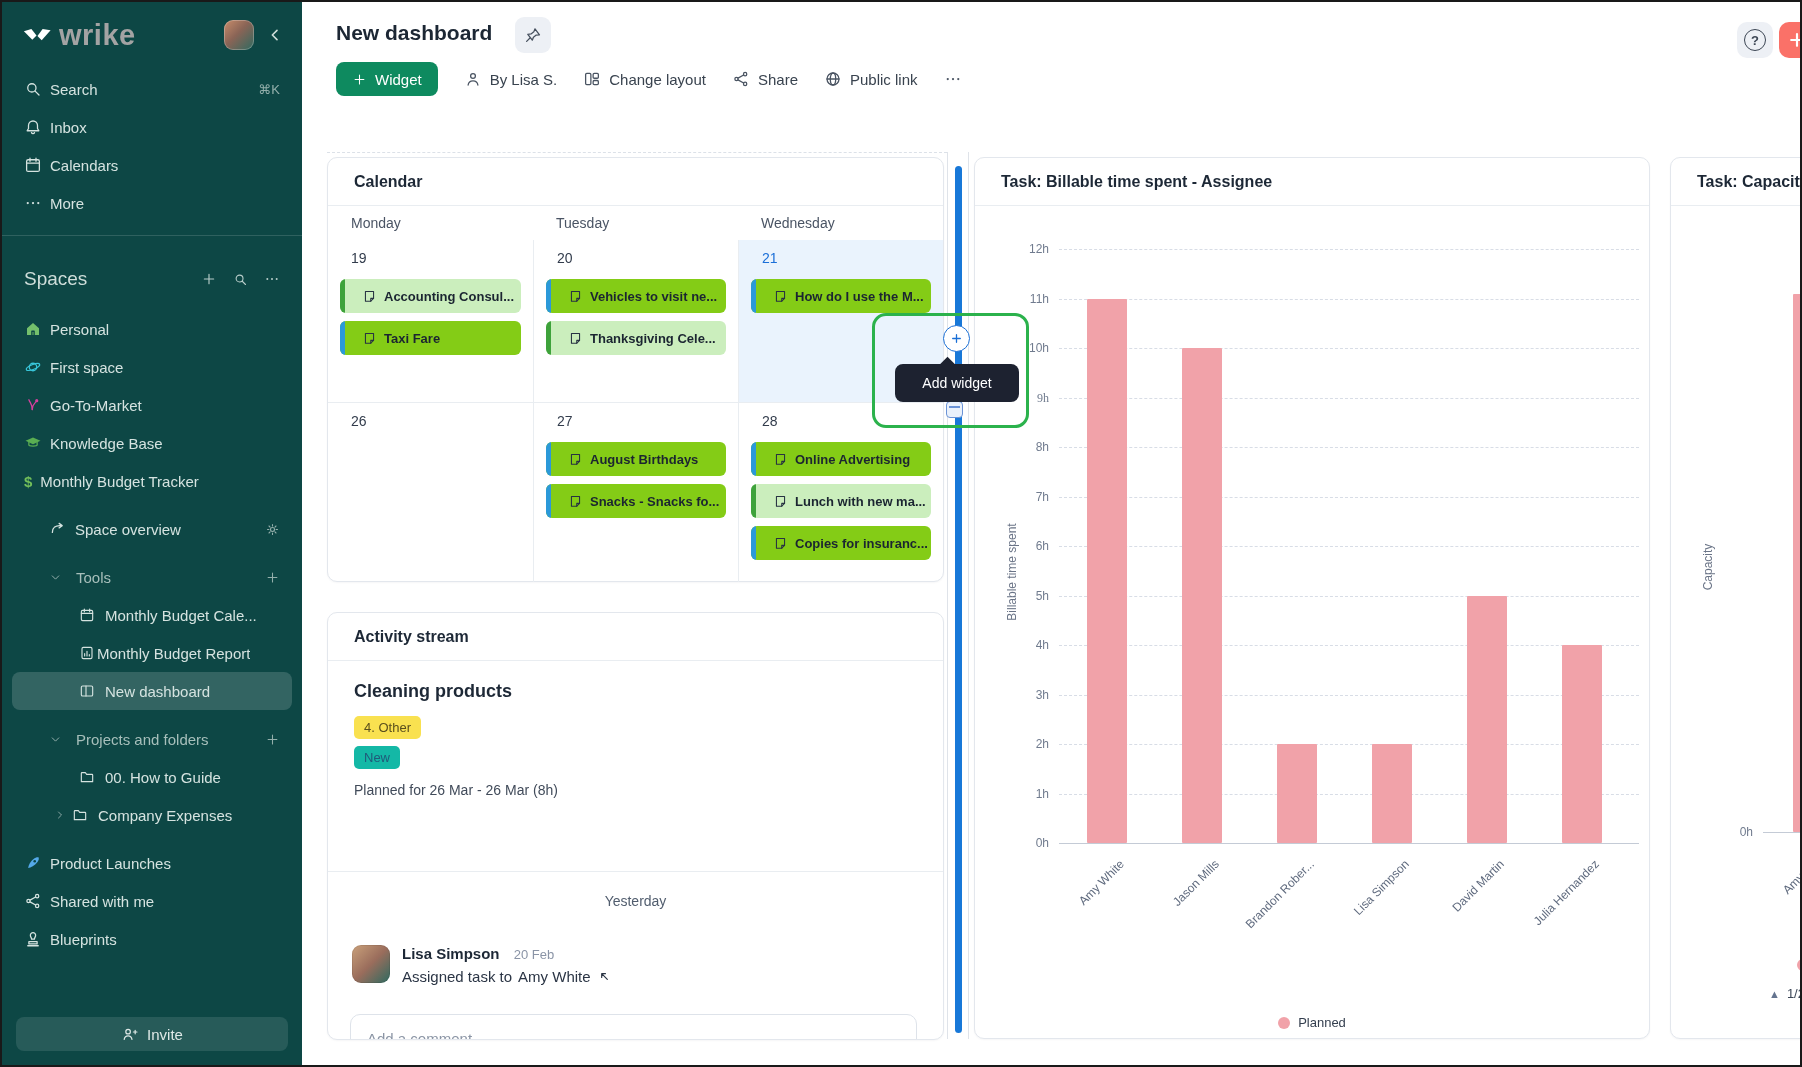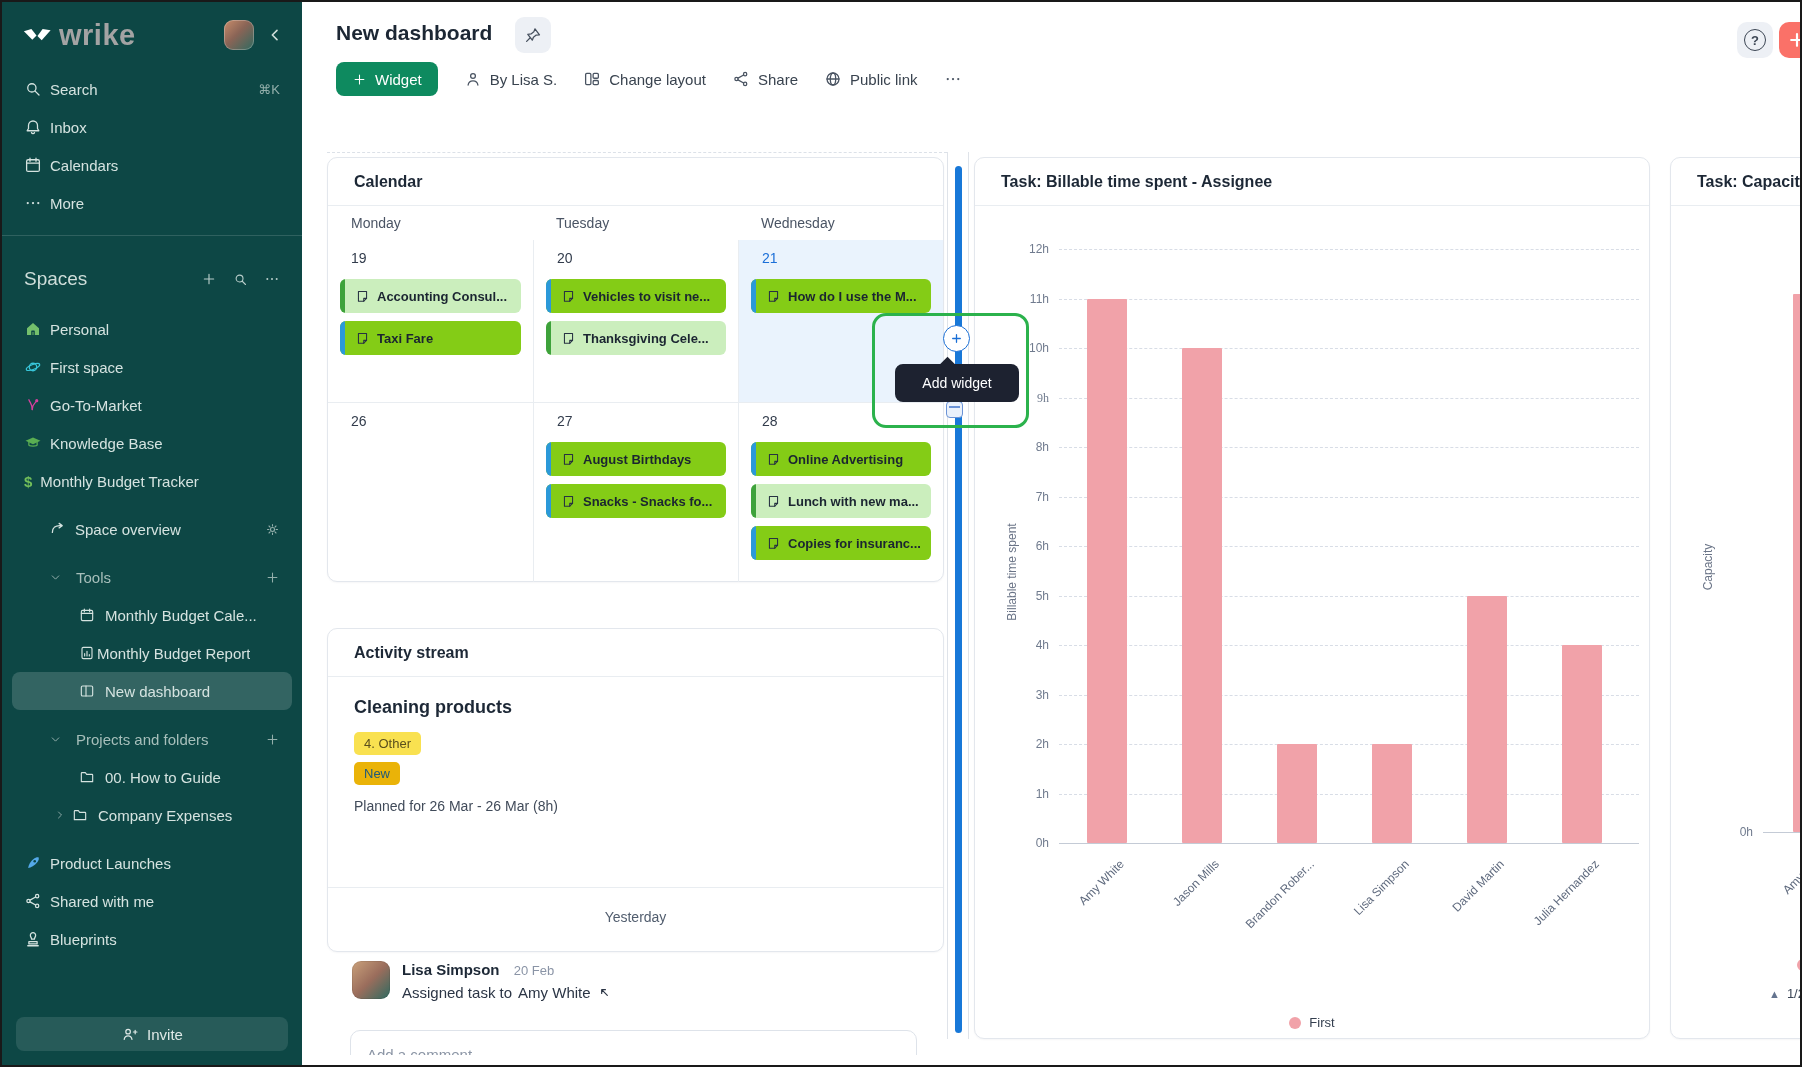--- a/index.html
+++ b/index.html
@@ -48,32 +48,32 @@
   
   .cal-dayrow{display:grid;grid-template-columns:1fr 1fr 1fr;height:34px;align-items:center}
   .cal-dayrow div{padding-left:23px;font-size:14px;color:#4a5464}
   #cal-grid{display:grid;grid-template-columns:1fr 1fr 1fr;grid-template-rows:162px 1fr;height:342px}
   .cal-cell{padding:10px 12px;overflow:hidden}
   .cal-cell.bl{border-left:1px solid #e9edf1}
   .cal-cell.bt{border-top:1px solid #e9edf1}
   .cal-cell.today{background:#eaf3fd}
   .cal-date{font-size:14px;color:#323c4c;padding-left:11px;margin-bottom:13px}
   .cal-date.today-date{color:#1b6fd8}
-  .task{position:relative;display:flex;align-items:center;gap:7px;height:34px;border-radius:6px;padding-left:15px;margin-bottom:8px;font-size:13px;font-weight:bold;color:#1b2531;overflow:hidden;cursor:pointer;white-space:nowrap}
+  .task{position:relative;display:flex;align-items:center;gap:7px;height:34px;border-radius:6px;padding-left:22px;margin-bottom:8px;font-size:13px;font-weight:bold;color:#1b2531;overflow:hidden;cursor:pointer;white-space:nowrap}
   .task .tbar{position:absolute;left:0;top:0;bottom:0;width:5px}
   .task.green{background:#cbeebd}.task.green .tbar{background:#3ea23b}
   .task.blue{background:#84cc16}.task.blue .tbar{background:#2b99d9}
   .task .icn{color:#273242}
 
   
   .act-body{padding:20px 26px 0 26px;position:relative;height:378px;overflow:hidden}
   .act-task-title{font-size:18px;font-weight:bold;color:#1d2836;margin-bottom:14px}
   .badge{display:inline-block;font-size:13px;padding:4px 10px;border-radius:5px;margin-bottom:7px}
   .badge-yellow{background:#f9e150;color:#5a4f1d}
-  .badge-blue{background:#eab308;color:#205a7a}
+  .badge-blue{background:#14b8a6;color:#205a7a}
   .planned{font-size:14px;color:#414b5a;margin-top:6px}
   .act-divider{position:absolute;left:0;right:0;top:210px;height:1px;background:#e9edf1}
   .day-sep{position:absolute;left:0;right:0;top:232px;text-align:center;font-size:14px;color:#515d6e}
   .act-avatar{position:absolute;left:24px;top:284px;width:38px;height:38px;border-radius:9px;background:linear-gradient(135deg,#caa17b 0%,#9a6d5c 50%,#2e6a60 100%);box-shadow:inset 0 0 0 1px rgba(0,0,0,.08)}
   .act-line1{position:absolute;left:74px;top:284px;font-size:15px;color:#1d2836}
   .act-line1 b{font-weight:bold}
   .act-line1 .when{color:#8a94a6;font-size:13px;margin-left:10px}
   .act-line2{position:absolute;left:74px;top:307px;font-size:15px;color:#2b3545;display:flex;align-items:center;gap:6px}
   .comment-box{position:absolute;left:22px;right:26px;top:353px;height:86px;border:1.5px solid #dee3ea;border-radius:10px;background:#fff}
   .comment-ph{padding:15px 16px 0 16px;font-size:15px;color:#8b95a5}
@@ -579,21 +579,21 @@
                 <path d="M5.5 4h13v11l-4.5 4.5H5.5z"></path>
                 <path d="M14 19.5V15h4.5"></path>
               </svg>
             </span>
             <span>Copies for insuranc...</span>
           </div>
         </div>
       </div>
   </section>
 
-  <section class="card" style="left:325px;top:626px;width:617px;height:324px">
+  <section class="card" style="left:325px;top:610px;width:617px;height:428px">
     <div class="card-header">Activity stream</div>
     <div class="act-body">
       <div class="act-task-title">Cleaning products</div>
       <div><span class="badge badge-yellow">4. Other</span></div>
       <div><span class="badge badge-blue">New</span></div>
       <div class="planned">Planned for 26 Mar - 26 Mar (8h)</div>
       <div class="act-divider"></div>
       <div class="day-sep">Yesterday</div>
       <div class="act-avatar"></div>
       <div class="act-line1">
@@ -666,21 +666,21 @@
         <div class="bar" style="left: 491.5px; width: 40px; top: 388.5px; height: 247.5px; background: rgb(241, 162, 169);"></div>
         <div class="bar" style="left: 586.5px; width: 40px; top: 438px; height: 198px; background: rgb(241, 162, 169);"></div>
         <div class="xlabel" style="left: 21.5px; top: 650px;">Amy White</div>
         <div class="xlabel" style="left: 116.5px; top: 650px;">Jason Mills</div>
         <div class="xlabel" style="left: 211.5px; top: 650px;">Brandon Rober...</div>
         <div class="xlabel" style="left: 306.5px; top: 650px;">Lisa Simpson</div>
         <div class="xlabel" style="left: 401.5px; top: 650px;">David Martin</div>
         <div class="xlabel" style="left: 496.5px; top: 650px;">Julia Hernandez</div>
         <div class="legend" style="top: 808px;">
           <span class="legend-dot" style="background: rgb(241, 162, 169);"></span>
-          <span>First</span>
+          <span>Planned</span>
         </div>
       </div>
   </section>
 
   <section class="card" style="left:1668px;top:155px;width:320px;height:882px">
     <div class="card-header">Task: Capacity</div>
     <div class="plot" id="plot2">
         <div class="tick-label" style="left: 38px; top: 625px;">0h</div>
         <div class="axisline" style="left: 92px; width: 228px; top: 625px;"></div>
         <div class="ylab" style="left: 14px; top: 352.5px;">Capacity</div>

